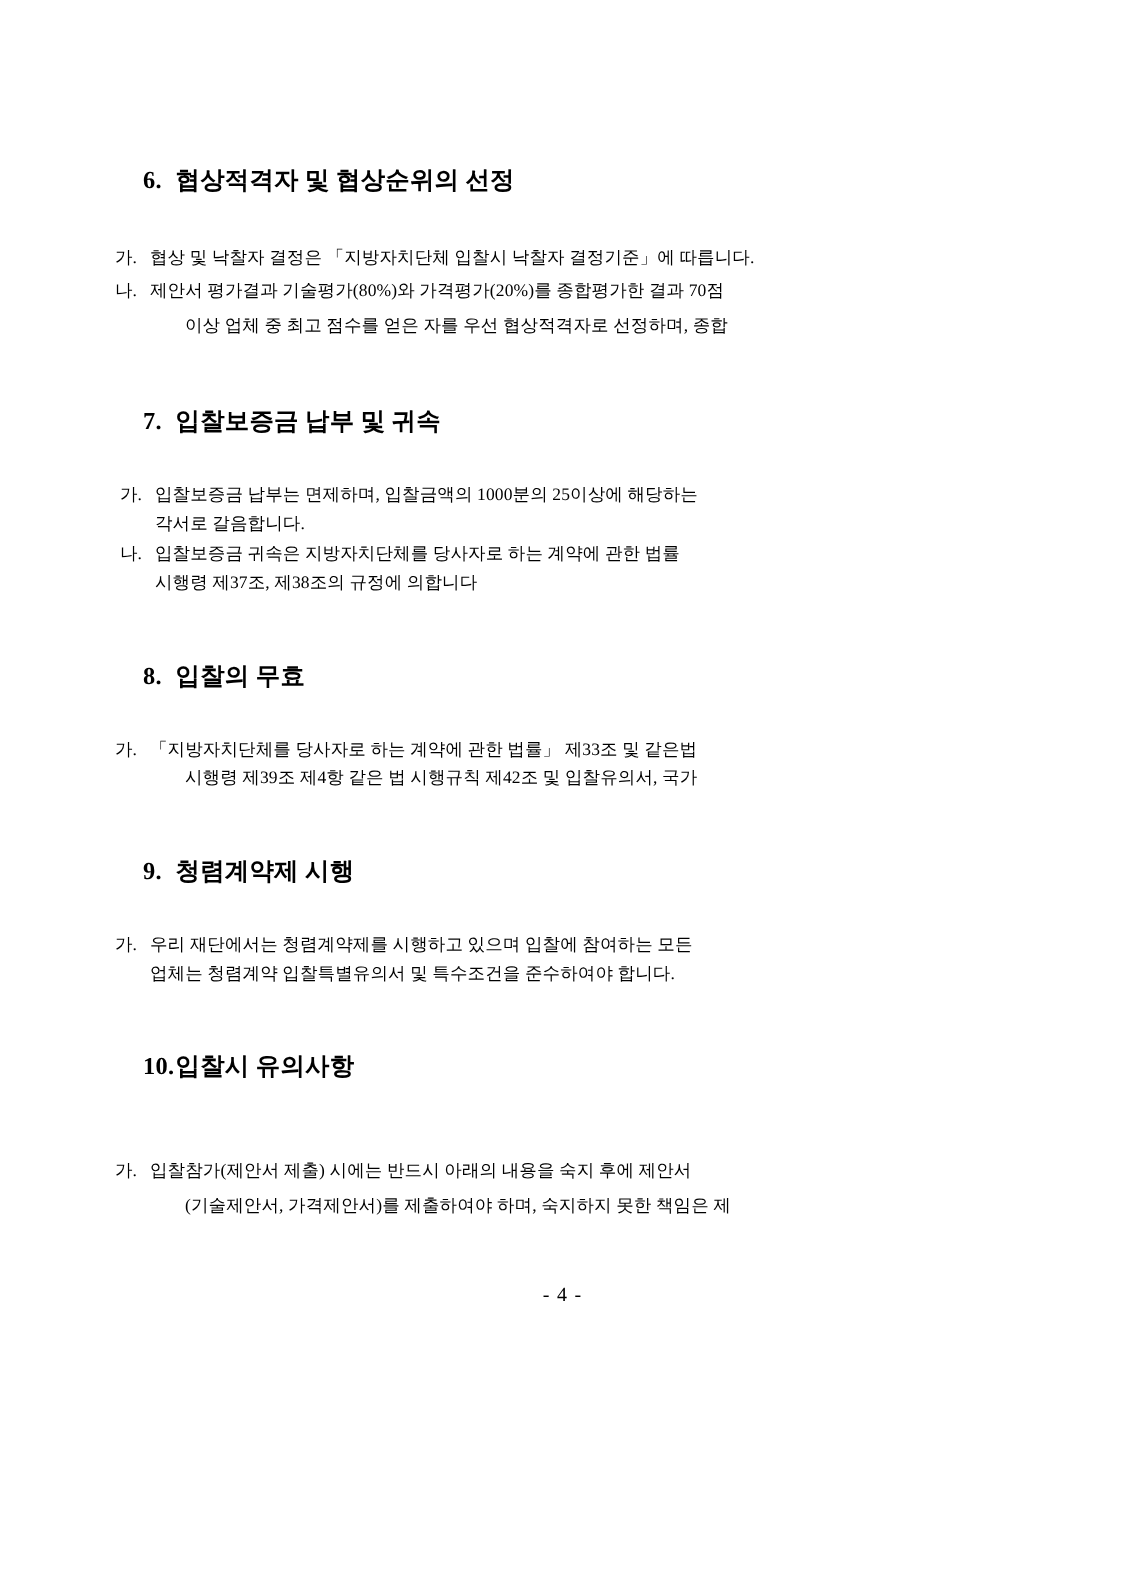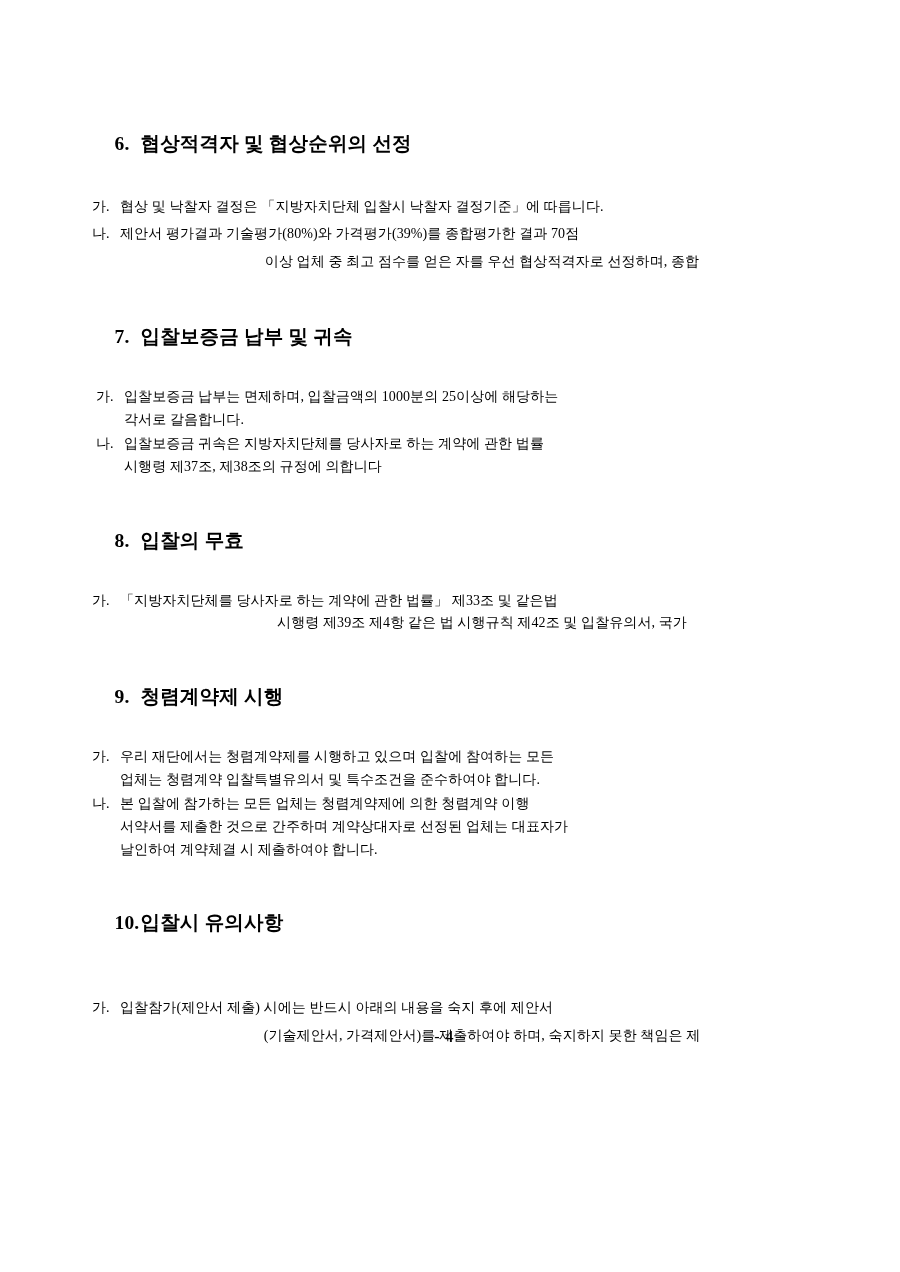--- a/index.html
+++ b/index.html
@@ -71,37 +71,36 @@
     left: 0;
     right: 0;
     bottom: 38px;
     text-align: center;
     font-size: 16px;
     letter-spacing: 1px;
   }
   .block-ind {
     display: block;
     padding-left: 28px;
-    text-align: center;
   }
 </style>
 </head>
 <body>
 
 <div class="page">
 
   <div class="section sec6">
     <div class="heading">
       <span class="num">6.</span><span>협상적격자 및 협상순위의 선정</span>
     </div>
     <p class="para para-loose">
       <span class="lbl">가.</span><span>협상 및 낙찰자 결정은 「지방자치단체 입찰시 낙찰자 결정기준」에 따릅니다.</span>
     </p>
     <p class="para para-loose">
-      <span class="lbl">나.</span><span>제안서 평가결과 기술평가(80%)와 가격평가(39%)를 종합평가한 결과 70점</span>
+      <span class="lbl">나.</span><span>제안서 평가결과 기술평가(80%)와 가격평가(20%)를 종합평가한 결과 70점</span>
       <span class="line block-ind">이상 업체 중 최고 점수를 얻은 자를 우선 협상적격자로 선정하며, 종합</span>
     </p>
   </div>
 
   <div class="section sec7">
     <div class="heading">
       <span class="num">7.</span><span>입찰보증금 납부 및 귀속</span>
     </div>
     <p class="para para-compact">
       <span class="lbl">가.</span><span>입찰보증금 납부는 면제하며, 입찰금액의 1000분의 25이상에 해당하는</span>
@@ -124,25 +123,20 @@
   </div>
 
   <div class="section sec9">
     <div class="heading">
       <span class="num">9.</span><span>청렴계약제 시행</span>
     </div>
     <p class="para para-compact">
       <span class="lbl">가.</span><span>우리 재단에서는 청렴계약제를 시행하고 있으며 입찰에 참여하는 모든</span>
       <span class="line">업체는 청렴계약 입찰특별유의서 및 특수조건을 준수하여야 합니다.</span>
     </p>
-    <p class="para para-compact">
-      <span class="lbl">나.</span><span>본 입찰에 참가하는 모든 업체는 청렴계약제에 의한 청렴계약 이행</span>
-      <span class="line">서약서를 제출한 것으로 간주하며 계약상대자로 선정된 업체는 대표자가</span>
-      <span class="line">날인하여 계약체결 시 제출하여야 합니다.</span>
-    </p>
   </div>
 
   <div class="section sec10">
     <div class="heading">
       <span class="num">10.</span><span>입찰시 유의사항</span>
     </div>
     <p class="para para-loose">
       <span class="lbl">가.</span><span>입찰참가(제안서 제출) 시에는 반드시 아래의 내용을 숙지 후에 제안서</span>
       <span class="line block-ind">(기술제안서, 가격제안서)를 제출하여야 하며, 숙지하지 못한 책임은 제</span>
     </p>

